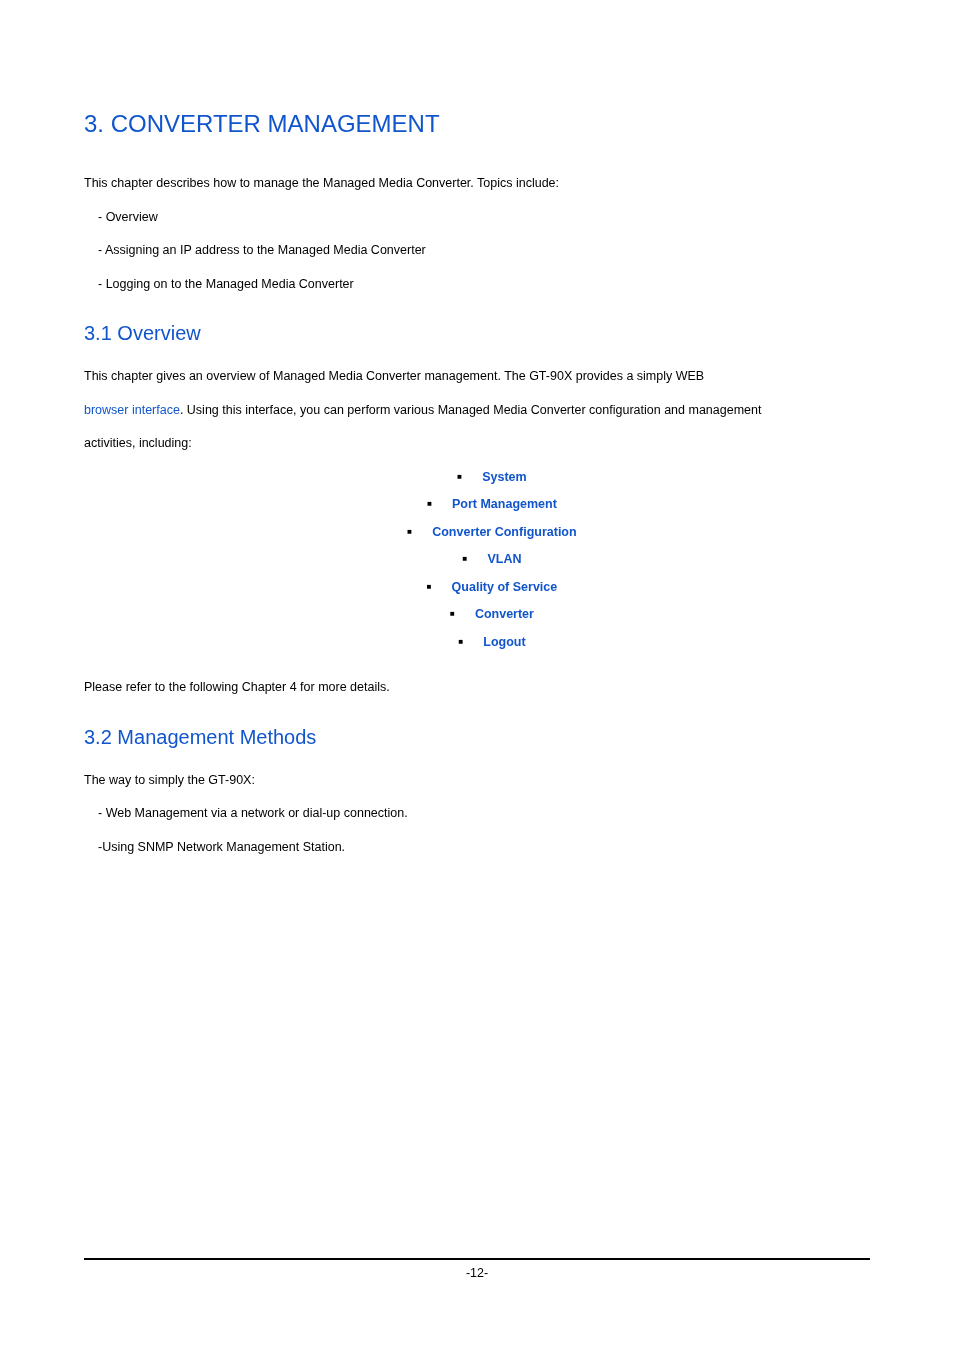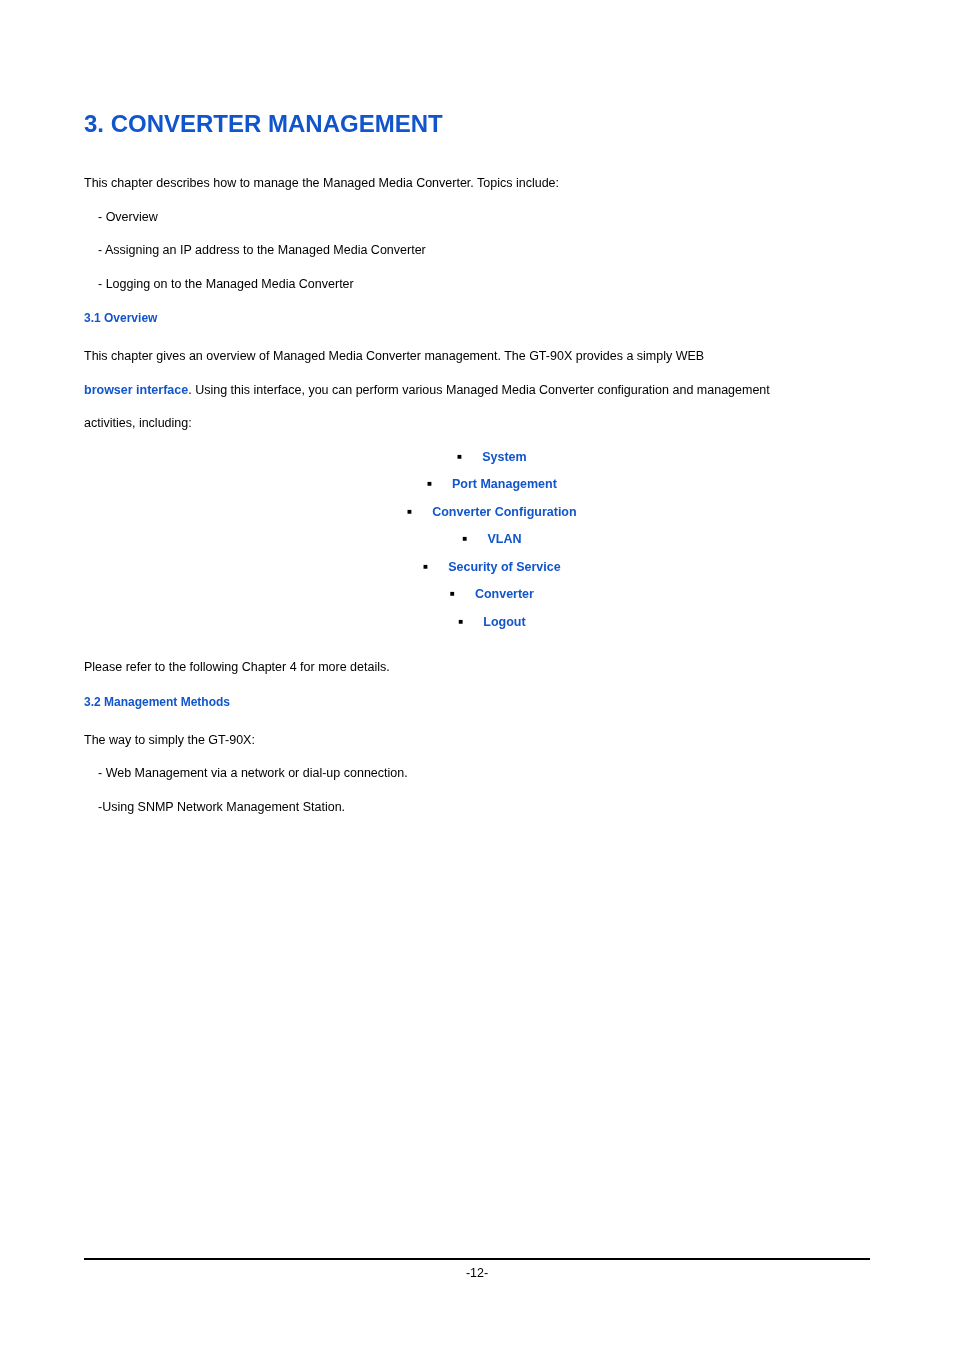--- a/index.html
+++ b/index.html
@@ -17,35 +17,35 @@
     .page-content {
       padding: 110px 84px 0 84px;
     }
     .heading1 {
       font-size: 24px;
       font-weight: bold;
       margin-bottom: 32px;
       color: #000000;
     }
     .heading2 {
-      font-size: 12px;
+      font-size: 20px;
       font-weight: bold;
       margin-bottom: 18px;
-      margin-top: 13px;
+      margin-top: 24px;
       color: #000000;
     }
     .body-text {
       font-size: 12.5px;
       line-height: 2.2;
       color: #000000;
       margin-bottom: 6px;
     }
     .blue-text {
       color: #1155cc;
-      font-weight: bold;
+      font-weight: normal;
     }
     .indent {
       padding-left: 14px;
     }
     .bullet-list {
       list-style: none;
       padding-left: 30px;
       margin-top: 4px;
       text-align: center;
     }
@@ -102,21 +102,21 @@
   <div class="body-text">
     <span class="blue-text">browser interface</span><span>. Using this interface, you can perform various Managed Media Converter configuration and management</span>
   </div>
   <div class="body-text">activities, including:</div>
 
   <ul class="bullet-list">
     <li><span class="bullet-item-text">System</span></li>
     <li><span class="bullet-item-text">Port Management</span></li>
     <li><span class="bullet-item-text">Converter Configuration</span></li>
     <li><span class="bullet-item-text">VLAN</span></li>
-    <li><span class="bullet-item-text">Security of Service</span></li>
+    <li><span class="bullet-item-text">Quality of Service</span></li>
     <li><span class="bullet-item-text">Converter</span></li>
     <li><span class="bullet-item-text">Logout</span></li>
   </ul>
 
   <div class="body-text" style="margin-top:18px;">Please refer to the following Chapter 4 for more details.</div>
 
   <h2 class="heading2 blue-text">3.2 Management Methods</h2>
 
   <div class="body-text">The way to simply the GT-90X:</div>
   <div class="para-group indent">

